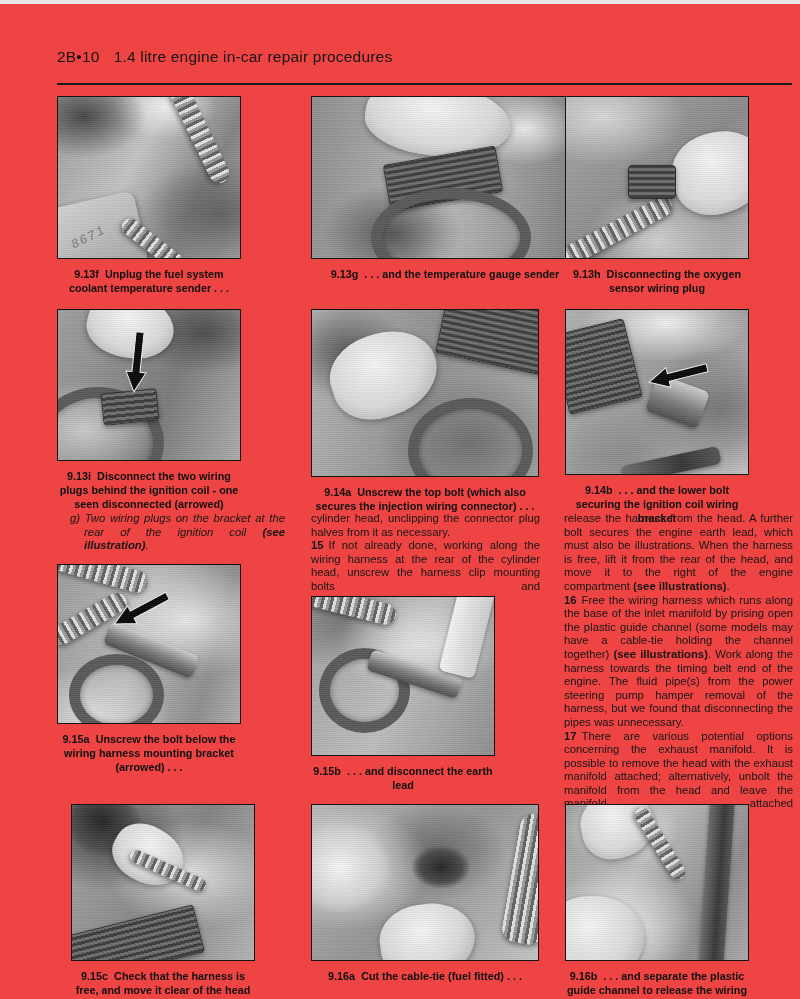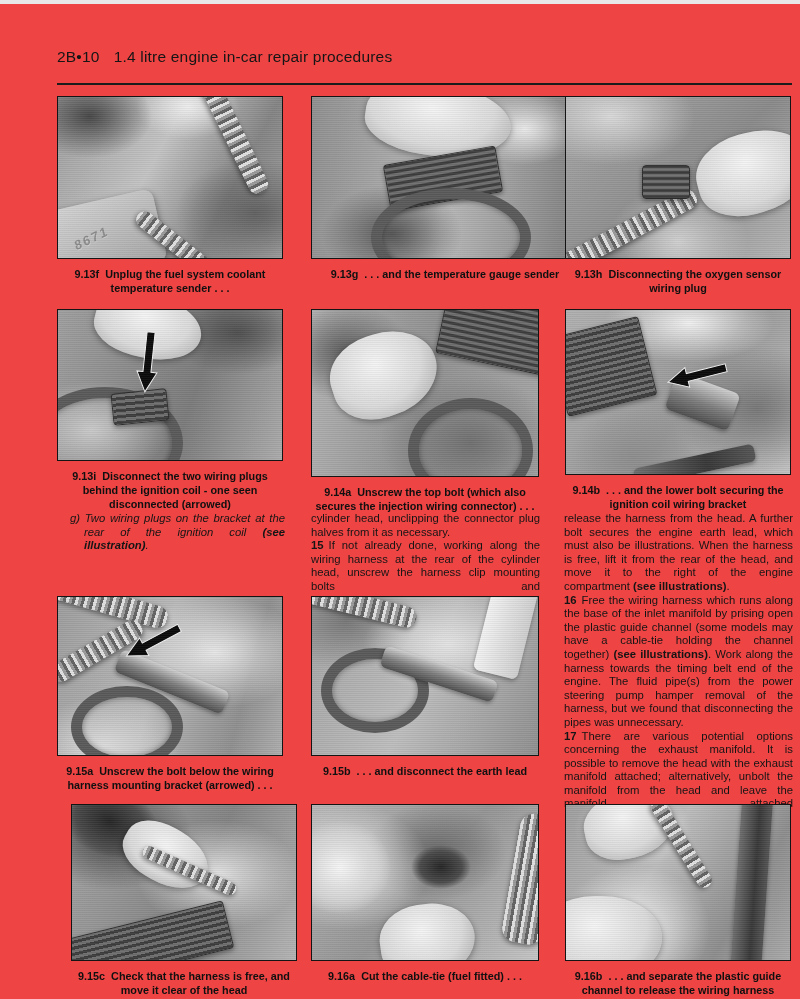--- a/index.html
+++ b/index.html
@@ -5,24 +5,24 @@
   html,body{margin:0;padding:0;background:#e8e8e8;}
   #page{position:relative;width:800px;height:999px;background:#ef4444;margin:4px auto;
         font-family:"Liberation Sans","DejaVu Sans",sans-serif;color:#111;overflow:hidden;}
 
   
   #header{position:absolute;left:57px;top:44px;font-size:15.5px;color:#151515;letter-spacing:.2px;}
   #header .pgnum{margin-right:14px;}
   #rule{position:absolute;left:57px;top:79px;width:735px;border-top:2px solid #1c1c1c;}
 
   
-  .cell{position:absolute;width:226px;margin:0;}
+  .cell{position:absolute;width:184px;margin:0;}
   #c0{left:57px;top:92px}   #c1{left:311px;top:92px;width:268px}  #c2{left:565px;top:92px}
   #c3{left:57px;top:305px}  #c4{left:311px;top:305px;width:228px} #c5{left:565px;top:305px}
-  #c6{left:57px;top:592px}  #c7{left:311px;top:592px;width:228px}
+  #c6{left:57px;top:560px}  #c7{left:311px;top:592px;width:184px}
   #c8{left:71px;top:800px}  #c9{left:311px;top:800px;width:228px} #c10{left:565px;top:800px}
 
   .photo{position:relative;overflow:hidden;border:1px solid #141414;background:#a0a0a0;}
   .photo::after{content:"";position:absolute;inset:0;pointer-events:none;
     background:repeating-linear-gradient(0deg,rgba(255,255,255,.045) 0 1px,rgba(0,0,0,.045) 1px 2px);}
   .cap{margin:8px -2px 0;font-size:10.8px;line-height:14px;font-weight:700;text-align:center;color:#101010;}
   .cid{margin-right:6px;}
 
   
   .sh{position:absolute;display:block;}

